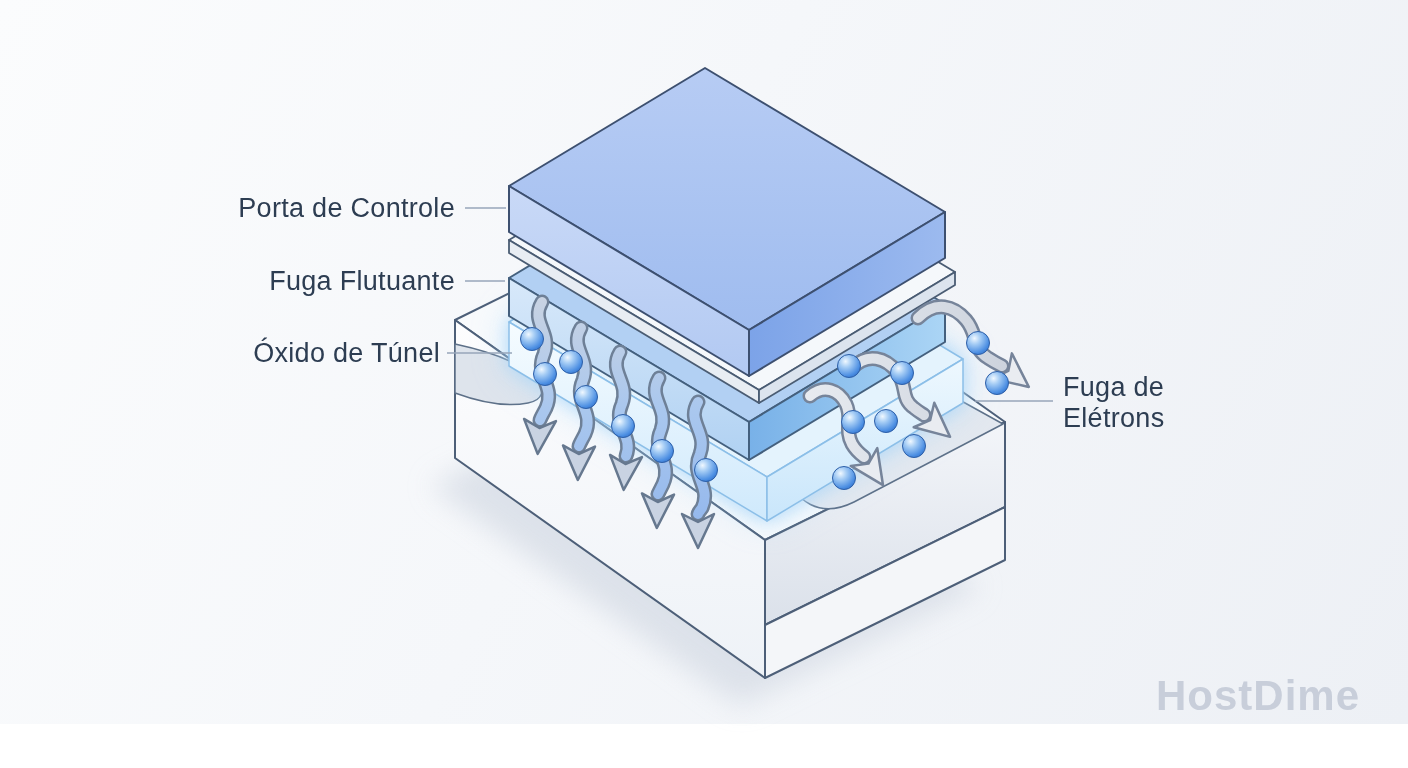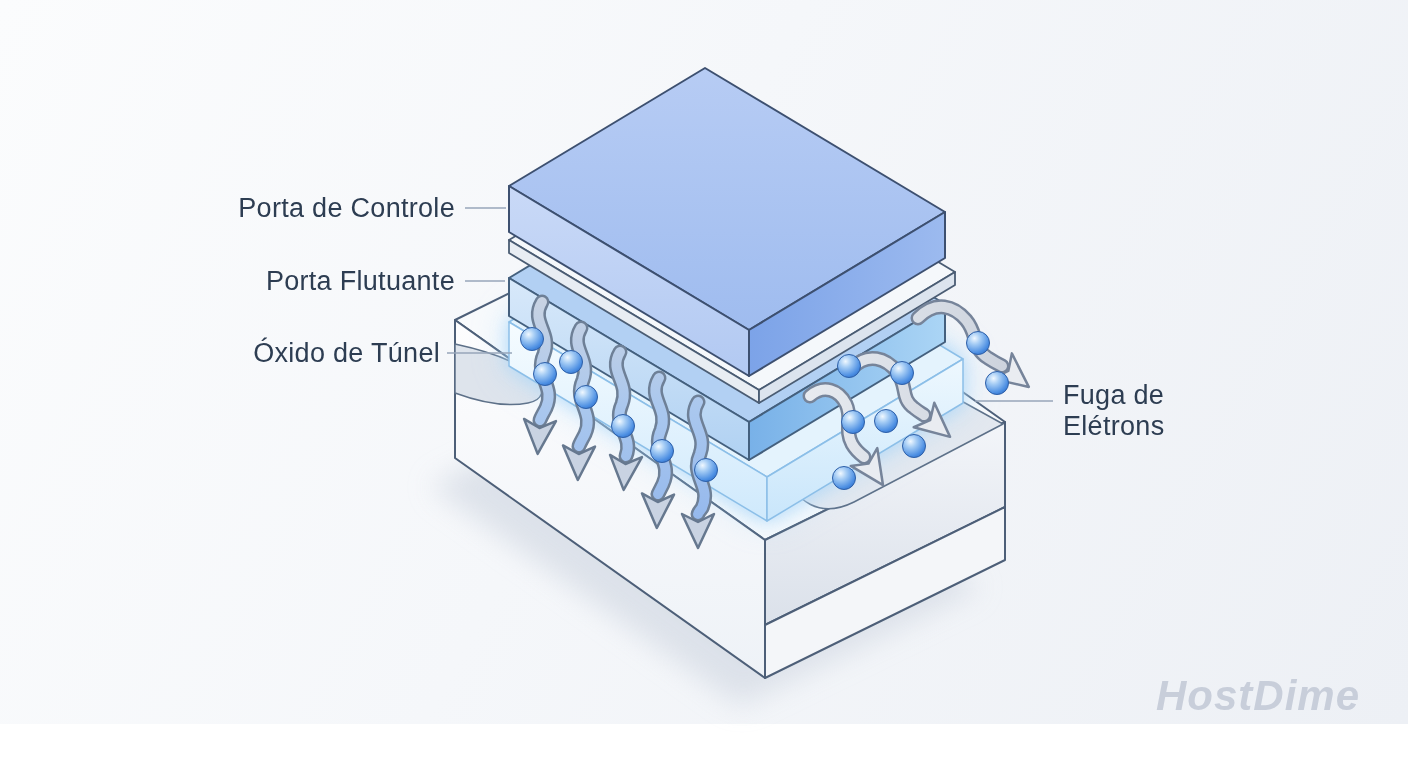--- a/index.html
+++ b/index.html
@@ -10,24 +10,24 @@
   .stage{
     position:relative;width:1408px;height:724px;
     background:linear-gradient(118deg,#fbfcfd 0%,#f5f7fa 45%,#edf0f5 100%);
   }
   .stage svg{position:absolute;left:0;top:0;}
   .lbl{
     position:absolute;color:#2d3d52;font-size:27px;letter-spacing:.3px;
     line-height:31px;white-space:nowrap;
   }
   .lbl-right{text-align:right;}
-  #lbl-leak{white-space:normal;width:128px;margin-top:8px;}
+  #lbl-leak{white-space:normal;width:128px;}
   #watermark{
     position:absolute;left:1156px;top:672px;
-    font-size:42px;font-weight:700;letter-spacing:1px;color:#c8ceda;font-style:italic;
+    font-size:42px;font-weight:700;letter-spacing:1px;color:#c8ceda;
   }
 </style>
 </head>
 <body>
 
 <div class="stage">
 
 <svg width="1408" height="768" viewBox="0 0 1408 768">
   <defs>
     <linearGradient id="gSubLeft" x1="0" y1="0" x2="0" y2="1">
@@ -198,20 +198,20 @@
   <g stroke="#97a6ba" stroke-width="1.6">
     <line x1="465" y1="208" x2="506" y2="208"></line>
     <line x1="465" y1="281" x2="505" y2="281"></line>
     <line x1="447" y1="353" x2="512" y2="353"></line>
     <line x1="975" y1="401" x2="1053" y2="401"></line>
   </g>
 </svg>
 
   <div class="lbl lbl-right" id="lbl-cg" style="right:953px;top:193px;">Porta de Controle</div>
 
-  <div class="lbl lbl-right" id="lbl-fg" style="right:953px;top:266px;">Porta Flutuante</div>
+  <div class="lbl lbl-right" id="lbl-fg" style="right:953px;top:266px;">Fuga Flutuante</div>
 
   <div class="lbl lbl-right" id="lbl-to" style="right:968px;top:338px;">Óxido de Túnel</div>
 
   <div class="lbl" id="lbl-leak" style="left:1063px;top:372px;">Fuga de Elétrons</div>
 
   <div id="watermark">HostDime</div>
 </div>
 
 </body></html>

